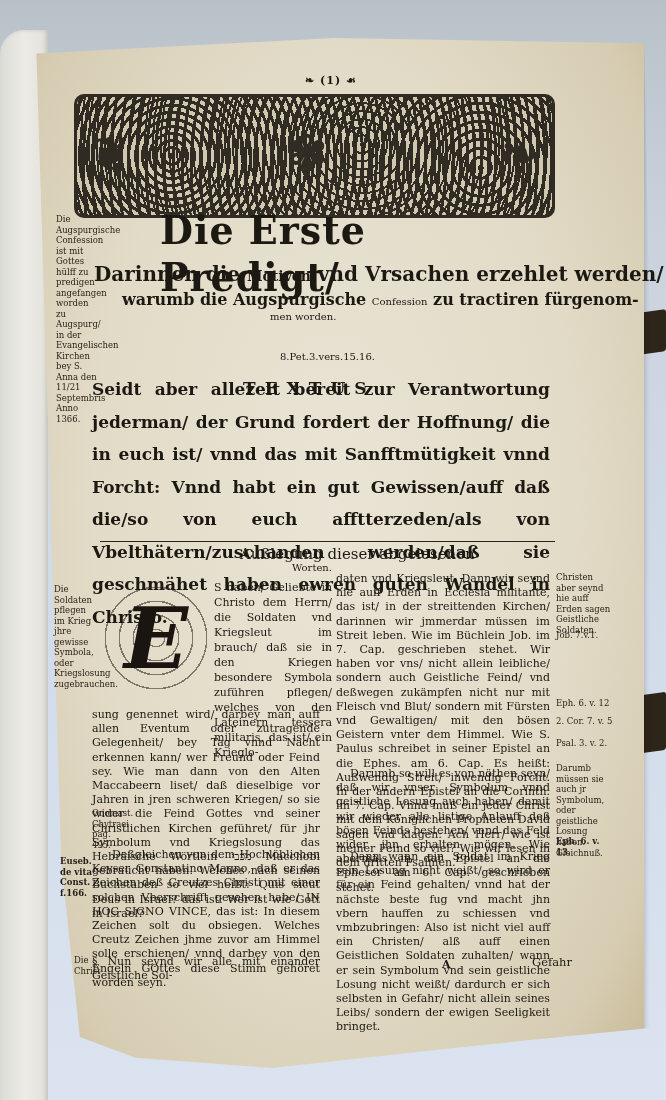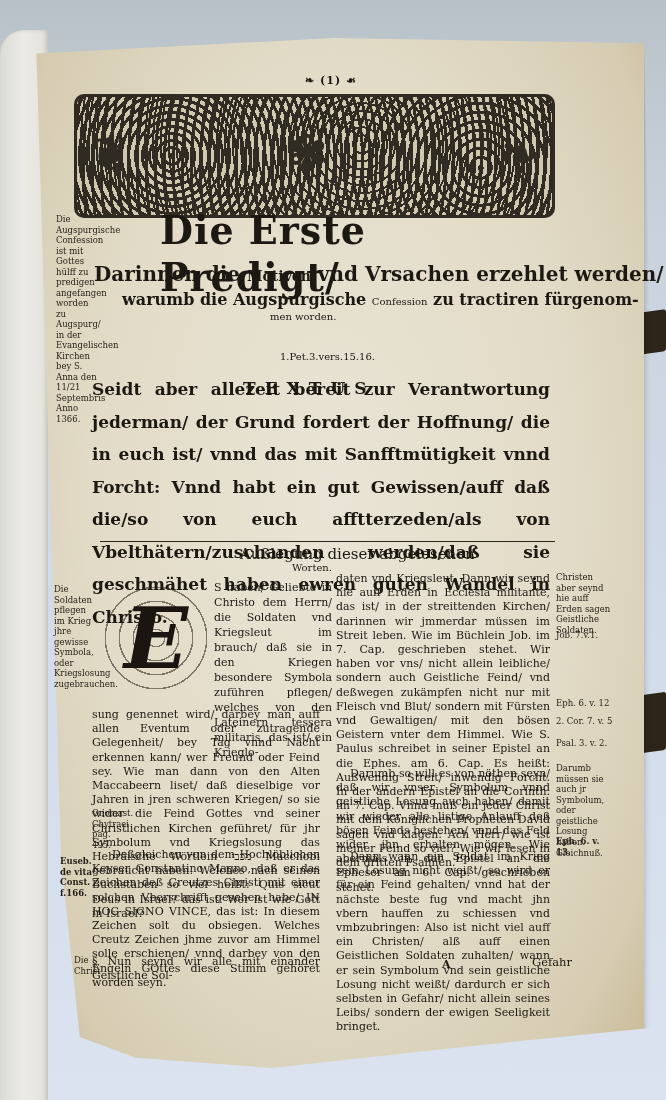--- a/index.html
+++ b/index.html
@@ -87,21 +87,21 @@
   <span>vnd Vrsachen erzehlet werden/</span>
 </div>
 <div class="abs sub2">
   <span>warumb die Augspurgische</span>
   <span class="lat">Confession</span>
   <span>zu tractiren fürgenom-</span>
 </div>
 <div class="abs sub3">men worden.</div>
 
 <div class="abs textus">TEXTUS</div>
-<div class="abs textus-ref">1.Pet.3.vers.15.16.</div>
+<div class="abs textus-ref">8.Pet.3.vers.15.16.</div>
 
 <div class="abs verse">Seidt aber allezeit bereit zur Verantwortung jederman/ der Grund fordert der Hoffnung/ die in euch ist/ vnnd das mit Sanfftmütigkeit vnnd Forcht: Vnnd habt ein gut Gewissen/auff daß die/so von euch afftterzeden/als von Vbelthätern/zuschanden werden/daß sie geschmähet haben ewren guten Wandel in Christo.</div>
 <div class="abs verse-rule"></div>
 
 <div class="abs expl-head">Außlegung dieser abgelesenen</div>
 <div class="abs expl-head2">Worten.</div>
 
 <div class="abs marg m1">Die Augspurgische Confession ist mit Gottes hülff zu predigen angefangen worden zu Augspurg/ in der Evangelischen Kirchen bey S. Anna den 11/21 Septembris Anno 1366.</div>
 <div class="abs marg m2">Die Soldaten pflegen im Krieg jhre gewisse Symbola, oder Kriegslosung zugebrauchen.</div>
 <div class="abs marg m3">Onomast. Chytraei pag. 495.</div>

